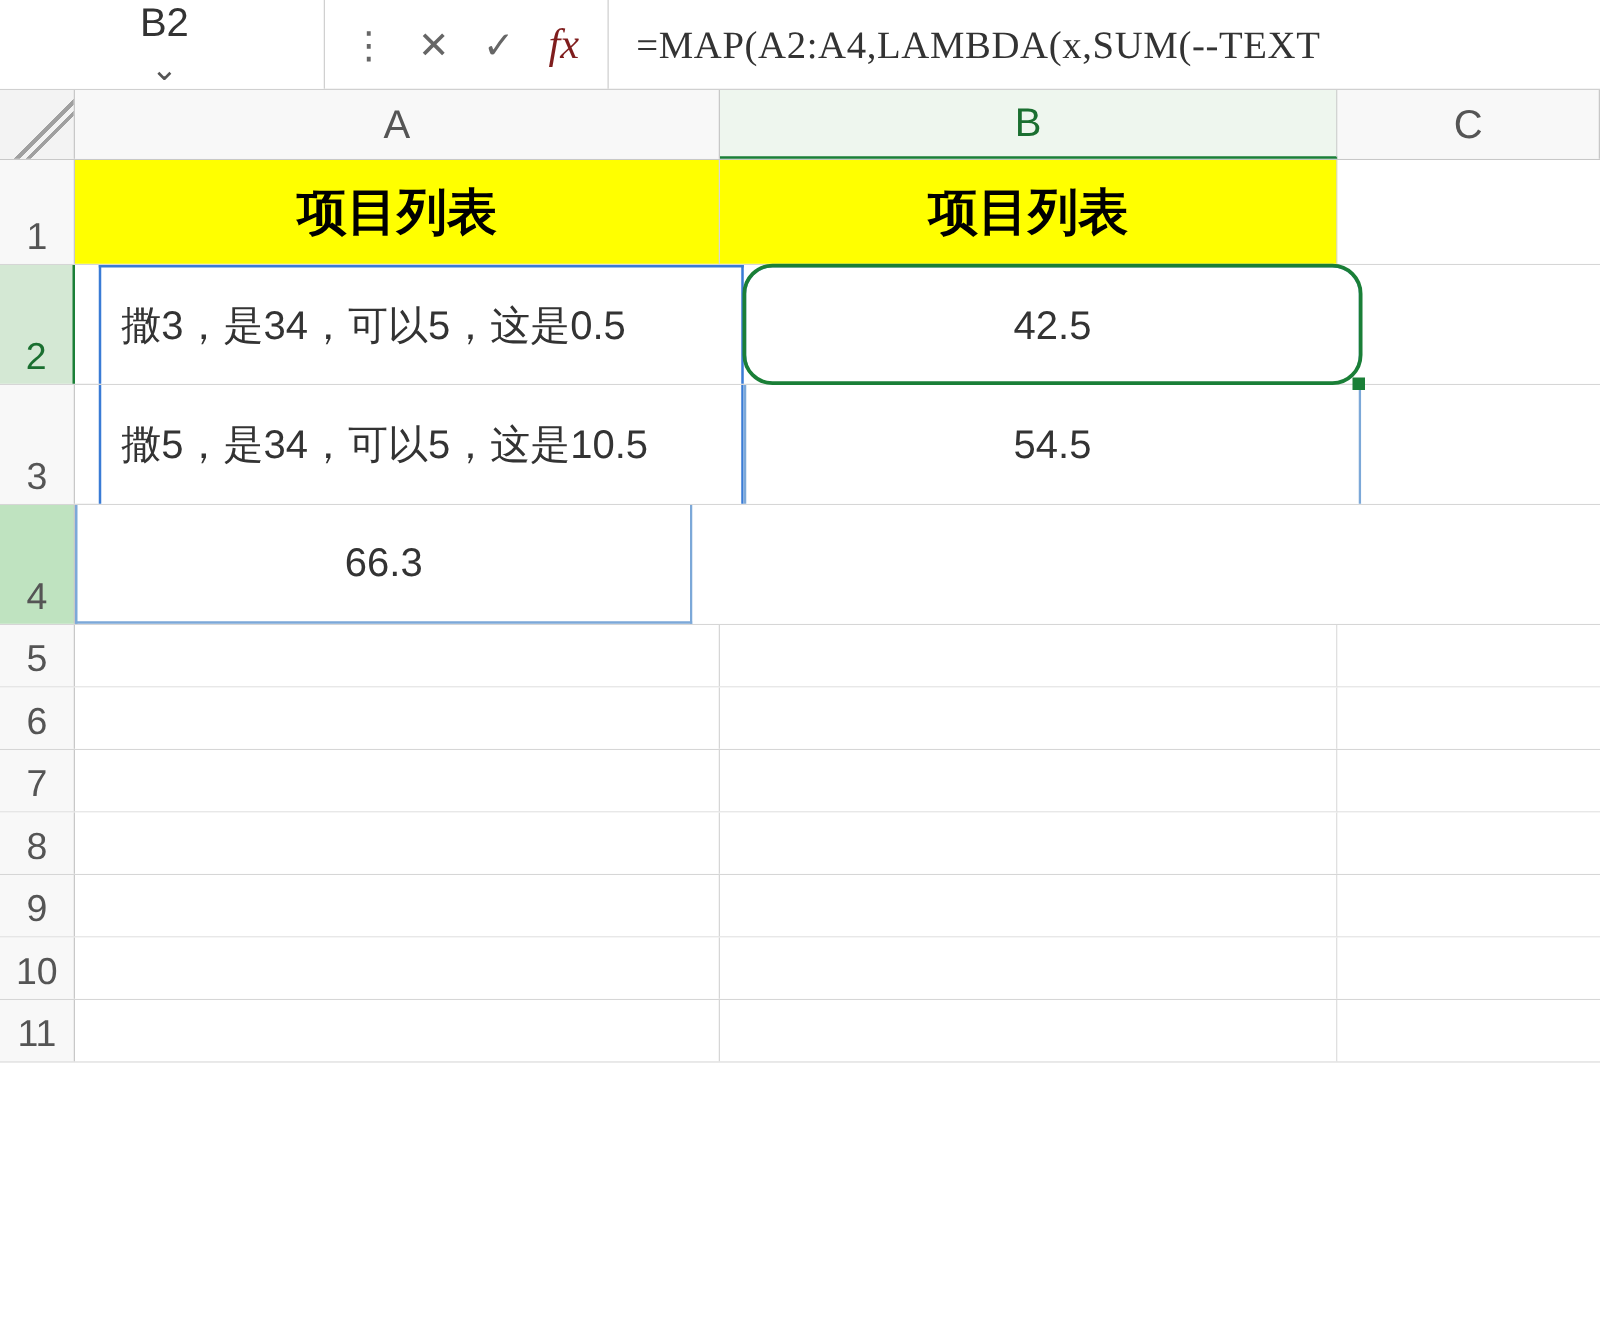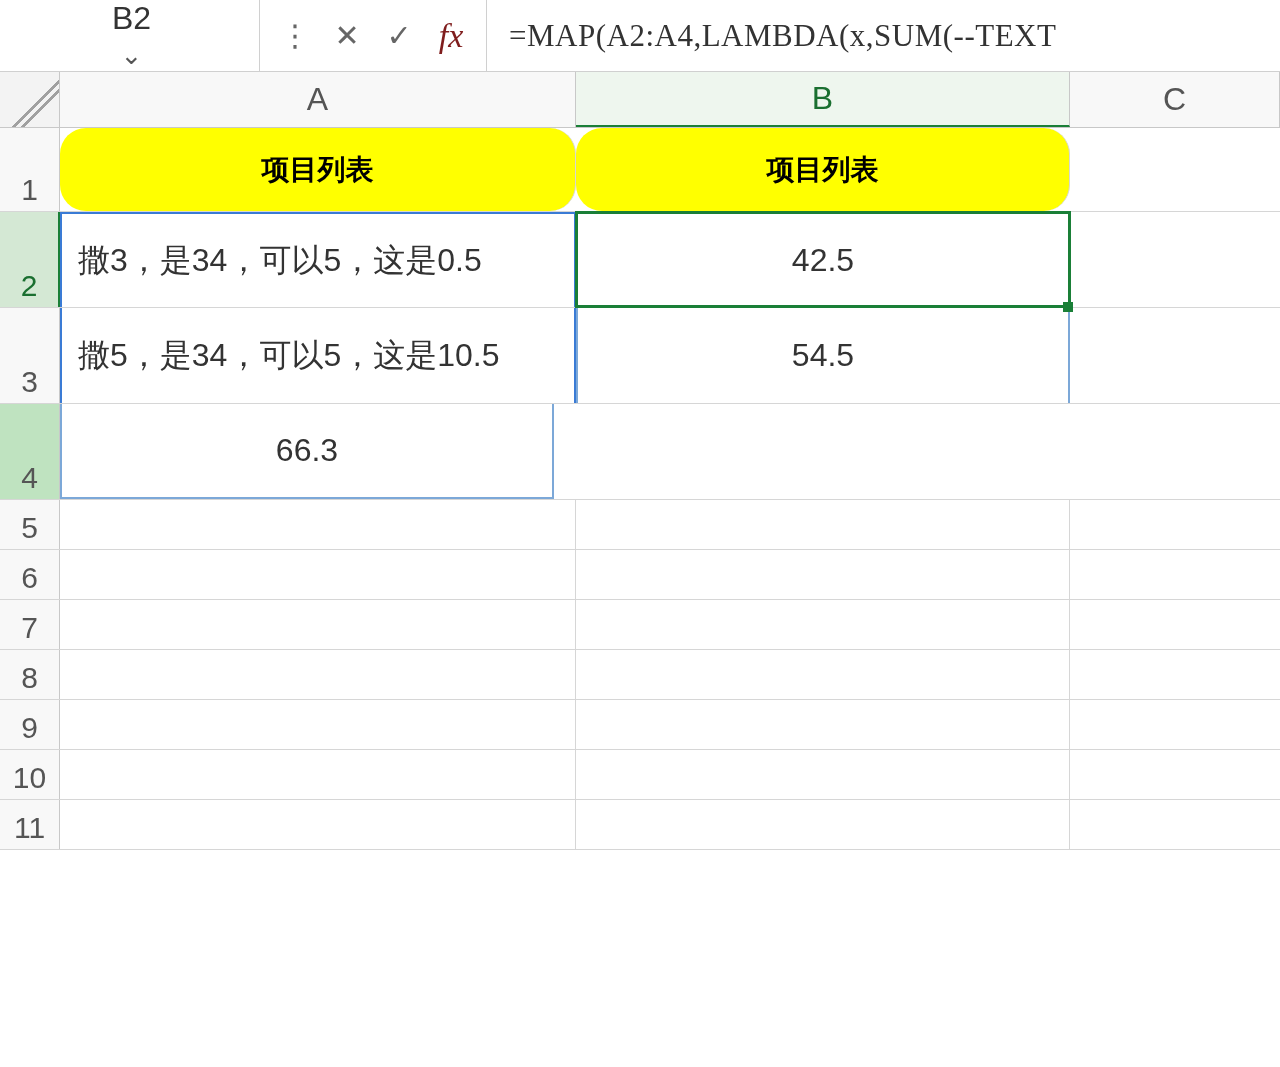--- a/index.html
+++ b/index.html
@@ -132,49 +132,49 @@
   .row.h1 { height: 84px; }
   .row.h2 { height: 96px; }
   .row.h3 { height: 96px; }
   .row.h4 { height: 96px; }
   .row.small { height: 50px; }
 
   
   .hdr-cell {
     background: #ffff00 !important;
     font-weight: 700;
-    font-size: 28px;
+    font-size: 40px;
     justify-content: center;
     color:#000;
-    border-radius:26px;
   }
 
   
   .cell.active {
     outline: 3px solid #1a7f37;
     outline-offset: -2px;
     position: relative;
     z-index: 3;
+    border-radius: 23px;
   }
   .cell.active::after{
     content:"";
     position:absolute;
     right:-5px; bottom:-5px;
     width:10px; height:10px;
     background:#1a7f37;
   }
   
   .spill-top   { border-top: 2px solid #7ca8d8; }
   .spill-left  { border-left: 2px solid #7ca8d8; }
   .spill-right { border-right: 2px solid #7ca8d8 !important; }
   .spill-bottom{ border-bottom: 2px solid #7ca8d8; }
 
   
   .src-top   { border-top: 2px solid #3a7bd5; }
-  .src-left  { border-left: 2px solid #3a7bd5; }
+  .src-left  { border-left: 2px solid #3a7bd5; margin-left: 19px; }
   .src-right { border-right: 2px solid #3a7bd5 !important; }
   .src-bottom{ border-bottom: 2px solid #3a7bd5; }
   
   .row4-marker .row-header{ background:#bfe3c0; }
 </style>
 </head>
 <body>
 
 <div class="formula-area">
   <div class="name-box">

